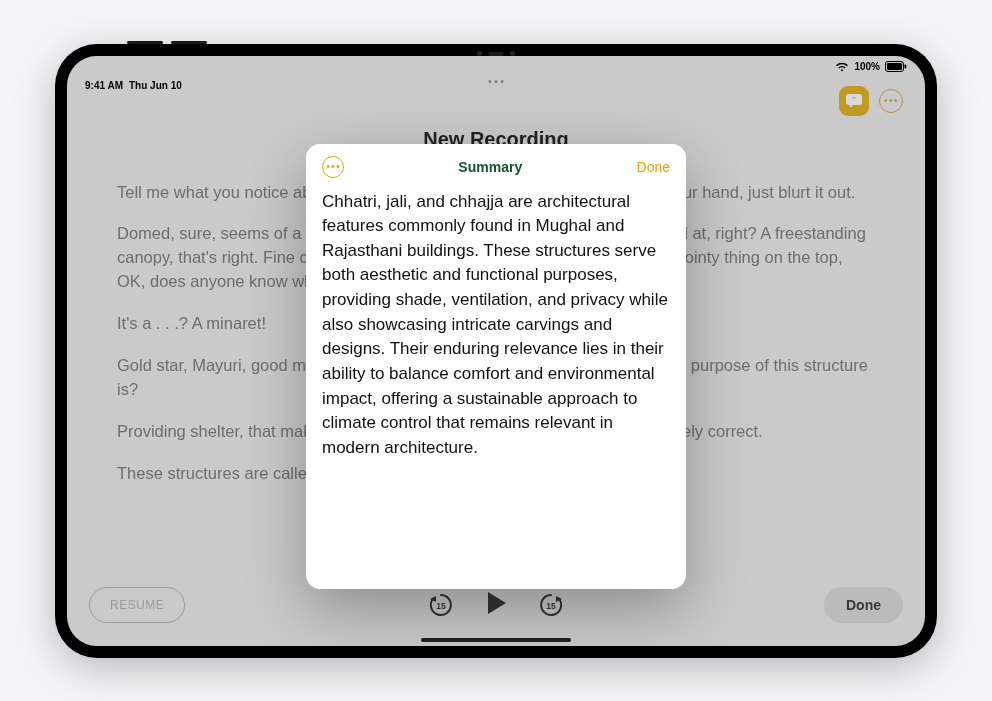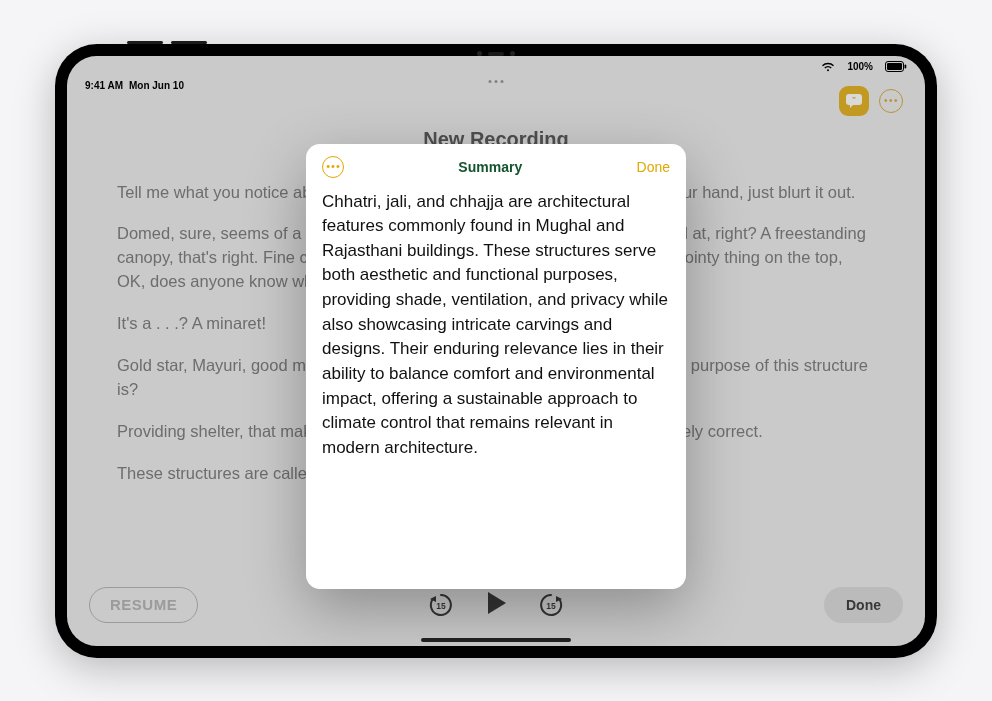--- a/index.html
+++ b/index.html
@@ -50,21 +50,21 @@
   .status-bar {
     position: absolute; top: 0; left: 0; right: 0;
     height: 22px;
     display: flex; align-items:center; justify-content:space-between;
     padding: 0 18px;
     font-size: 10px;
     font-weight: 600;
     color: #000;
   }
   .status-left { display:flex; gap:6px; align-items:baseline;margin-top:38px;}
-  .status-right { display:flex; gap:12px; }
+  .status-right { display:flex; gap:5px; }
   .wifi-icon, .battery-icon { display:inline-flex; align-items:center; }
 
   
   .bg {
     position: absolute; inset: 0;
     padding: 22px 28px 0 28px;
     filter: none;
   }
   .dim-overlay {
     position:absolute; inset:0;
@@ -91,21 +91,21 @@
   .drag-dots {
     position:absolute; top: 24px; left: 50%; transform:translateX(-50%);
     display:flex; gap:3px;
   }
   .drag-dots span { width:3px; height:3px; border-radius:50%; background:#888; }
 
   .page-title {
     text-align:center;
     font-size: 20px;
     font-weight: 700;
-    color: #404040;
+    color: #000000;
     margin-top: 50px;
     margin-bottom: 30px;
   }
   .transcript {
     padding: 0 22px;
     color: #6a6a6a;
     font-size: 16.5px;
     line-height: 1.45;
   }
   .transcript p { margin-bottom: 18px; }
@@ -117,22 +117,22 @@
     display:flex; align-items:center; justify-content:space-between;
     padding: 0 22px;
   }
   .resume-btn {
     border: 1.5px solid #a9a9a9;
     color:#a9a9a9;
     background: transparent;
     border-radius: 20px;
     height: 36px;
     padding: 0 20px;
-    font-size: 15px;
-    font-weight: 700;
+    font-size: 12px;
+    font-weight: 400;
     letter-spacing: 0.5px;
   }
   .playback {
     position:absolute; left:50%; transform:translateX(-50%);
     display:flex; align-items:center; gap:28px;
   }
   .skip-btn {
     width: 26px; height:26px;
     display:flex; align-items:flex-end; justify-content:center;
     color:#1b1b1b;
@@ -272,21 +272,21 @@
       </div>
 
       <div class="home-indicator"></div>
     </div>
 
     <div class="dim-overlay"></div>
 
     <div class="status-bar">
       <div class="status-left">
         <span>9:41 AM</span>
-        <span>Mon Jun 10</span>
+        <span>Thu Jun 10</span>
       </div>
       <div class="status-right">
         <span class="wifi-icon">
           <svg width="14" height="10" viewBox="0 0 14 10">
               <path d="M7 9.2a1 1 0 100-2 1 1 0 000 2zM3.3 5.6a5.2 5.2 0 017.4 0l-1 1a3.8 3.8 0 00-5.4 0l-1-1zM1 3.3a8.5 8.5 0 0112 0l-1 1a7 7 0 00-10 0l-1-1z" fill="#000"></path>
             </svg>
         </span>
         <span>100%</span>
         <span class="battery-icon">
           <svg width="22" height="11" viewBox="0 0 22 11">

